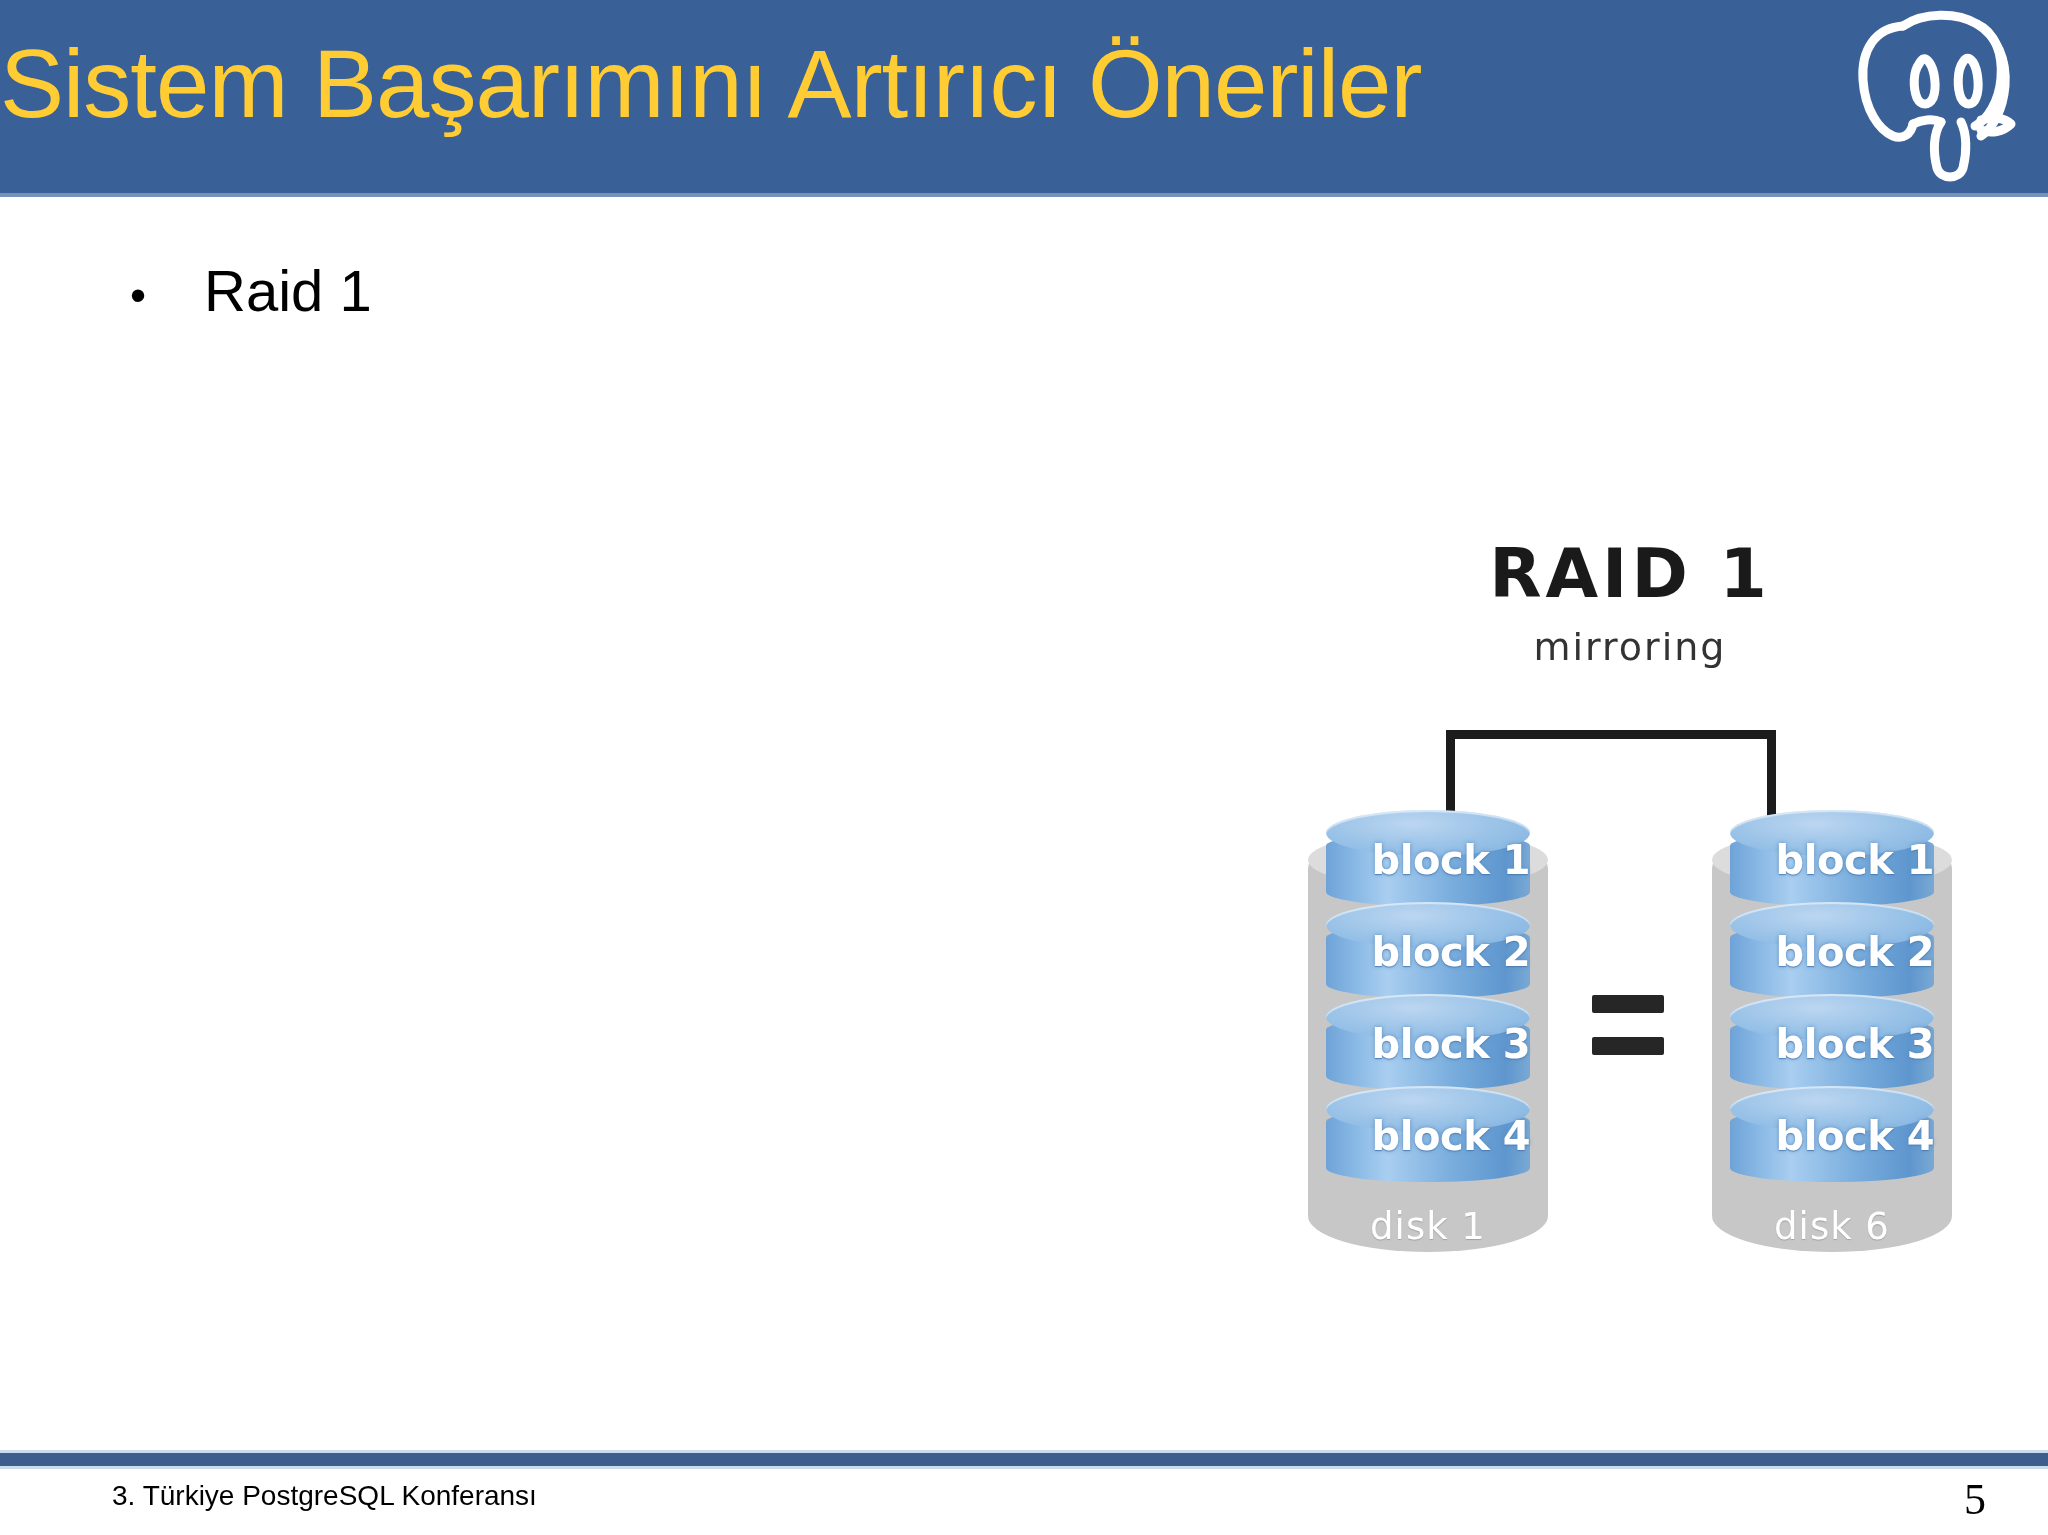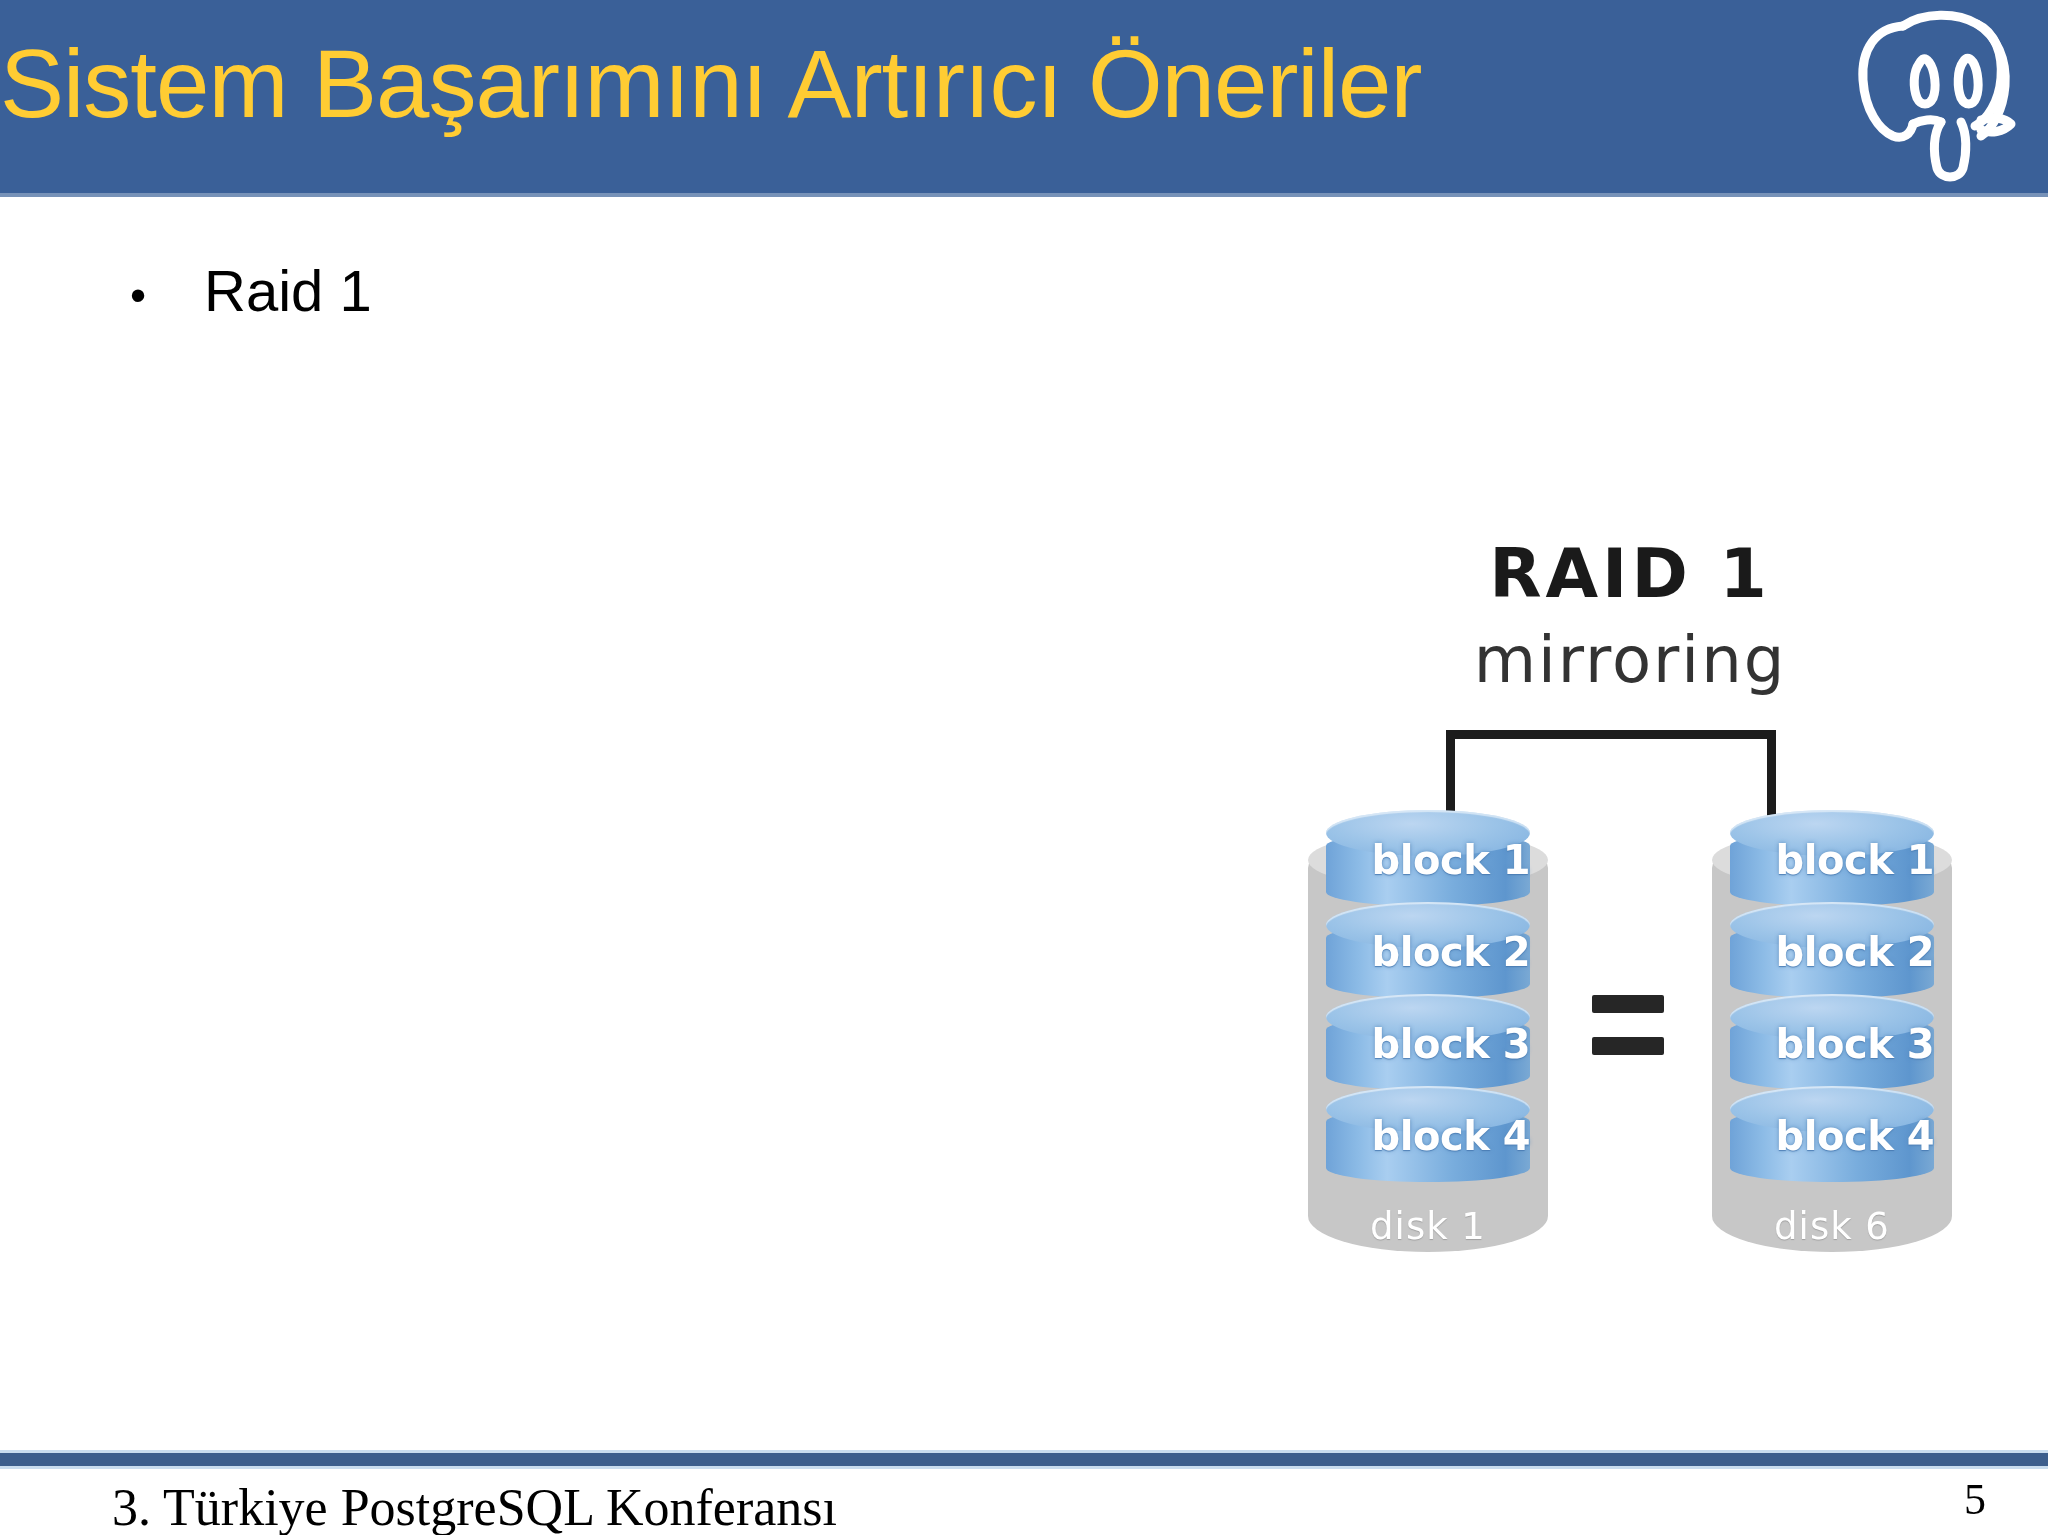--- a/index.html
+++ b/index.html
@@ -100,21 +100,21 @@
     line-height: 1;
   }
   .raid-subheading {
     position: absolute;
     left: 0;
     top: 88px;
     width: 660px;
     text-align: center;
     color: #333333;
     font-family: "DejaVu Sans", sans-serif;
-    font-size: 64px;
+    font-size: 38px;
     font-weight: 400;
     letter-spacing: 2px;
     line-height: 1;
   }
 
   
   .bracket {
     position: absolute;
     left: 146px;
     top: 190px;
@@ -261,22 +261,22 @@
     top: 1466px;
     width: 2048px;
     height: 3px;
     background: #C9DCEE;
   }
   .footer-text {
     position: absolute;
     left: 112px;
     top: 1482px;
     color: #000000;
-    font-family: Liberation Serif, serif;
-    font-size: 52px;
+    font-family: Liberation Sans, sans-serif;
+    font-size: 28px;
     line-height: 1;
     white-space: nowrap;
   }
   .footer-page {
     position: absolute;
     right: 62px;
     top: 1478px;
     color: #000000;
     font-family: "Liberation Serif", serif;
     font-size: 44px;

